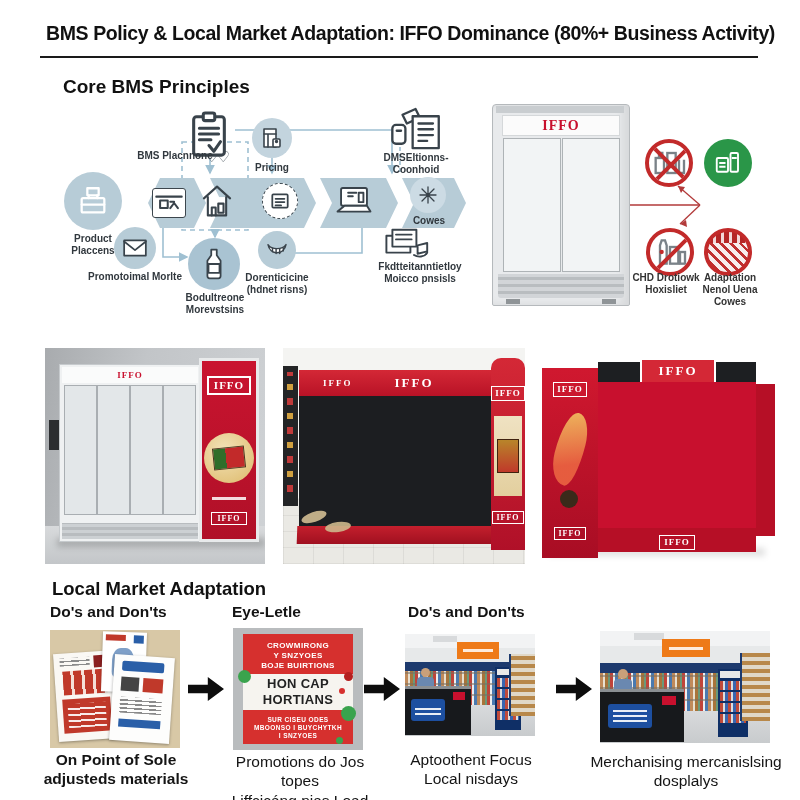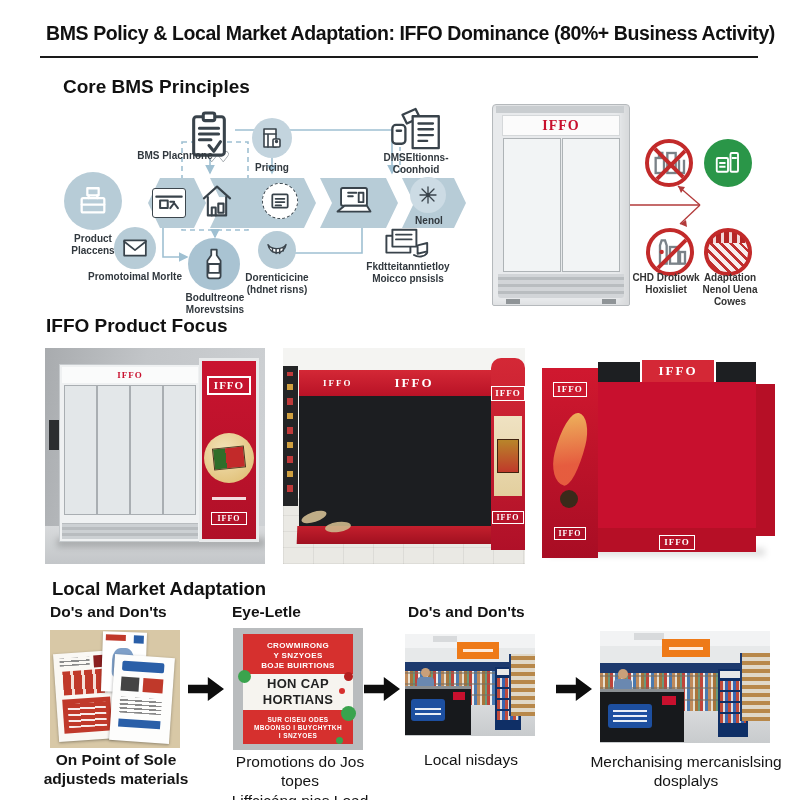--- a/index.html
+++ b/index.html
@@ -171,21 +171,21 @@
         <path d="M4 14.5h16M9 10V8M15 10V8"></path>
       </svg>
   </div>
   <div class="abs flabel" style="left:52px;top:233px;width:82px;">Product Placcens</div>
 
   <div class="abs circle lineicon" style="left:410px;top:177px;width:36px;height:36px;background:#ccdbe4;">
     <svg width="20" height="20" viewBox="0 0 20 20">
         <path d="M4 4l12 12M16 4L4 16M10 2v16M2 10h16" stroke-width="1.3"></path>
       </svg>
   </div>
-  <div class="abs flabel" style="left:404px;top:215px;width:50px;">Nenol</div>
+  <div class="abs flabel" style="left:404px;top:215px;width:50px;">Cowes</div>
 
   <div class="abs circle bluecirc lineicon" style="left:114px;top:227px;width:42px;height:42px;">
     <svg width="26" height="20" viewBox="0 0 24 18">
         <rect x="2" y="2" width="20" height="14" fill="#fff"></rect>
         <path d="M2 3l10 8L22 3"></path>
       </svg>
   </div>
   <div class="abs flabel" style="left:88px;top:271px;width:94px;">Promotoimal Morlte</div>
 
   <div class="abs circle lineicon" style="left:188px;top:238px;width:52px;height:52px;background:#a9c3d2;">
@@ -206,21 +206,21 @@
 
   <div class="abs lineicon" style="left:384px;top:226px;width:48px;height:34px;">
     <svg width="48" height="34" viewBox="0 0 40 28">
         <rect x="2" y="8" width="20" height="14" fill="#fff"></rect>
         <rect x="7" y="3" width="20" height="14" fill="#fff"></rect>
         <path d="M10 7h13M10 11h13"></path>
         <path d="M28 16l8-2v7l-8 2z" fill="#fff"></path>
         <path d="M25 24c3 2 9 2 11-2"></path>
       </svg>
   </div>
-  <div class="abs flabel" style="left:362px;top:261px;width:92px;">Fkdtteitanntietloy Moicco pnsisls</div>
+  <div class="abs flabel" style="left:374px;top:261px;width:92px;">Fkdtteitanntietloy Moicco pnsisls</div>
 
   <div class="abs" style="left:492px;top:104px;width:138px;height:202px;">
     <div class="abs" style="left:0;top:0;right:0;bottom:0;background:#e8eaec;border:1px solid #b5b9bc;border-radius:4px 4px 2px 2px;box-shadow:inset -6px 0 8px rgba(0,0,0,.08);"></div>
     <div class="abs" style="left:4px;top:2px;width:128px;height:7px;background:#c9cdd0;"></div>
     <div class="abs" style="left:10px;top:11px;width:116px;height:19px;background:#fbfbfb;border:1px solid #d5d8da;display:flex;align-items:center;justify-content:center;">
       <span class="iffo-serif" style="font-size:14px;">IFFO</span>
     </div>
     <div class="fr-door L" style="left:11px;">
       <i class="fr-row"></i><i class="fr-row"></i><i class="fr-row"></i><i class="fr-row"></i><i class="fr-row"></i><i class="fr-row"></i>
     </div>
@@ -263,21 +263,20 @@
         <rect x="18" y="12" width="3" height="7"></rect>
         <circle cx="7" cy="12" r="1.3" fill="#c22a2a" stroke="none"></circle>
       </svg>
   </div>
   <div class="abs" style="left:704px;top:228px;width:48px;height:48px;border-radius:50%;border:4px solid #c22a2a;box-sizing:border-box;background:
       repeating-linear-gradient(90deg,#b52626 0 5px,#f3dada 5px 8px) top/100% 11px no-repeat,
       repeating-linear-gradient(45deg,#c03030 0 2.5px,#f7ecec 2.5px 7px);"></div>
   <div class="abs rlabel" style="left:626px;top:272px;width:80px;">CHD Drotiowk Hoxisliet</div>
   <div class="abs rlabel" style="left:692px;top:272px;width:76px;">Adaptation Nenol Uena Cowes</div>
 
-  <div class="abs h2" style="left:46px;top:315px;">IFFO Product Focus</div>
 
   <div class="abs" style="left:45px;top:348px;width:220px;height:216px;overflow:hidden;">
     <div class="abs" style="left:0;top:0;right:0;bottom:0;background:linear-gradient(100deg,#a8abae,#c2c5c8 40%,#cfd2d5);"></div>
     <div class="abs" style="left:0;bottom:0;right:0;height:38px;background:linear-gradient(#d8dadc,#c3c6c9);"></div>
     <div class="abs" style="left:4px;top:72px;width:18px;height:30px;background:#2b2d30;"></div>
     <div class="abs" style="left:12px;top:190px;width:208px;height:9px;background:rgba(0,0,0,.18);filter:blur(3px);"></div>
     <div class="abs" style="left:14px;top:16px;width:140px;height:176px;background:#eff1f2;border:1px solid #c6cacd;">
       <div class="abs" style="left:2px;top:2px;right:2px;height:16px;background:#fafbfb;display:flex;align-items:center;justify-content:center;">
         <span class="iffo-serif" style="font-size:9px;">IFFO</span>
       </div>
@@ -479,20 +478,21 @@
 
   <div class="abs caption" style="left:28px;top:750px;width:176px;font-weight:bold;">
     <span>On Point of Sole</span>
     <span>adjusteds materials</span>
   </div>
   <div class="abs caption" style="left:216px;top:752px;width:168px;">
     <span>Promotions do Jos topes</span>
     <span>Liffcicáng pias Load</span>
   </div>
   <div class="abs caption" style="left:396px;top:750px;width:150px;">
+    <span>Aptoothent Focus</span>
     <span>Local nisdays</span>
   </div>
   <div class="abs caption" style="left:588px;top:752px;width:196px;">
     <span>Merchanising mercanislsing</span>
     <span>dosplalys</span>
   </div>
 
 </div>
 
 </body></html>

